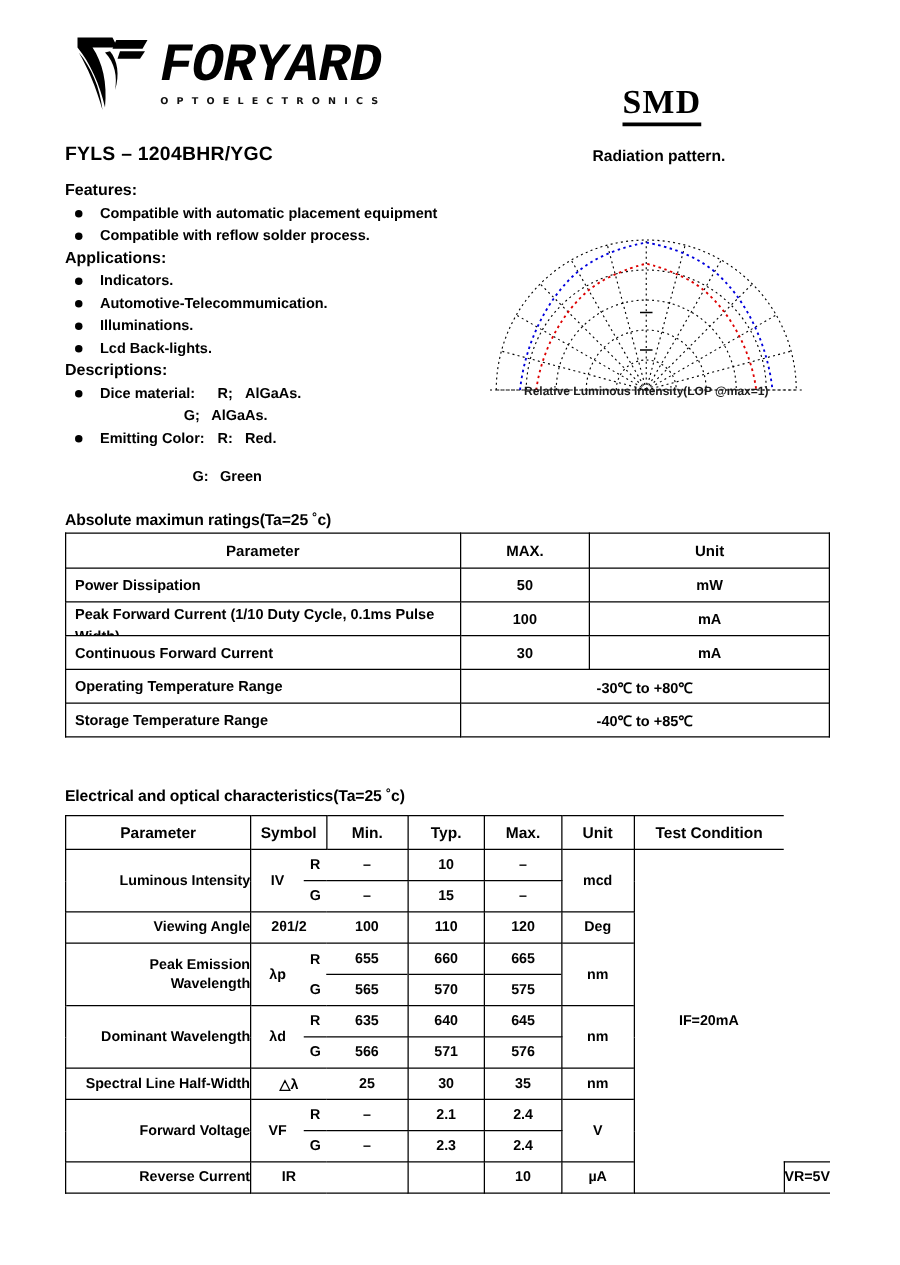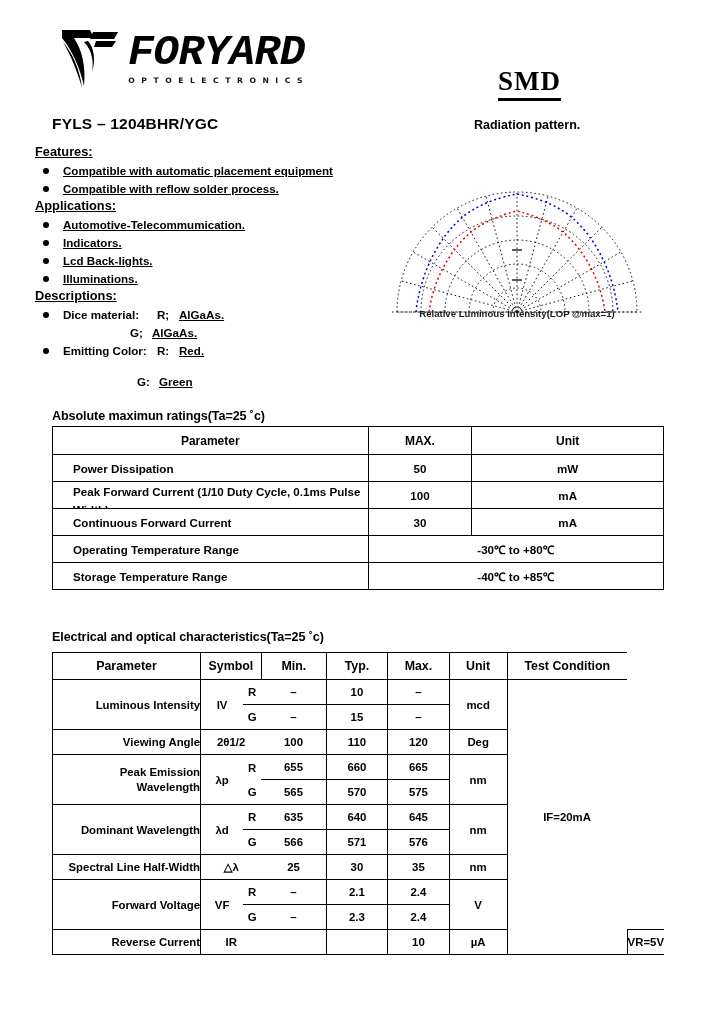--- a/index.html
+++ b/index.html
@@ -80,23 +80,22 @@
   .rad-title {
     position: absolute;
     left: 474px; top: 118px;
     font-size: 12.5px;
     font-weight: bold;
   }
 
   
   .spec {
     position: absolute;
-    left: 35px; top: 144px;
+    left: 52px; top: 144px;
     width: 330px;
-    text-decoration: underline;
   }
   .sec-head {
     font-size: 12.8px;
     font-weight: bold;
     margin: 0 0 2px 0;
     line-height: 16px;
   }
   .bullet-row {
     position: relative;
     padding-left: 28px;
@@ -168,21 +167,21 @@
     width: 612px;
   }
   #abs-table th, #abs-table td {
     text-align: center;
     height: 26px;
     font-size: 11.6px;
   }
   #abs-table th { font-size: 12px; height: 27px; }
   #abs-table td.param {
     text-align: left;
-    padding-left: 20px;
+    padding-left: 7px;
     font-weight: bold;
   }
   .clip-wrap {
     position: relative;
     height: 26px;
     overflow: hidden;
   }
   .clip-l1 {
     position: absolute;
     left: 0; top: 3px;
@@ -275,33 +274,33 @@
     </div>
     <div class="bullet-row">
       <span class="dot"></span>
       <span>Compatible with reflow solder process.</span>
     </div>
 
     <div class="sec-head">Applications:</div>
 
     <div class="bullet-row">
       <span class="dot"></span>
+      <span>Indicators.</span>
+    </div>
+    <div class="bullet-row">
+      <span class="dot"></span>
       <span>Automotive-Telecommumication.</span>
     </div>
     <div class="bullet-row">
       <span class="dot"></span>
-      <span>Indicators.</span>
+      <span>Illuminations.</span>
     </div>
     <div class="bullet-row">
       <span class="dot"></span>
       <span>Lcd Back-lights.</span>
-    </div>
-    <div class="bullet-row">
-      <span class="dot"></span>
-      <span>Illuminations.</span>
     </div>
 
     <div class="sec-head">Descriptions:</div>
 
     <div class="bullet-row">
       <span class="dot"></span>
       <span class="ind-1">Dice material:</span><span class="ind-2">R;</span><span>AlGaAs.</span>
     </div>
     <div class="sub-row pad-g">
       <span class="ind-2">G;</span><span>AlGaAs.</span>

